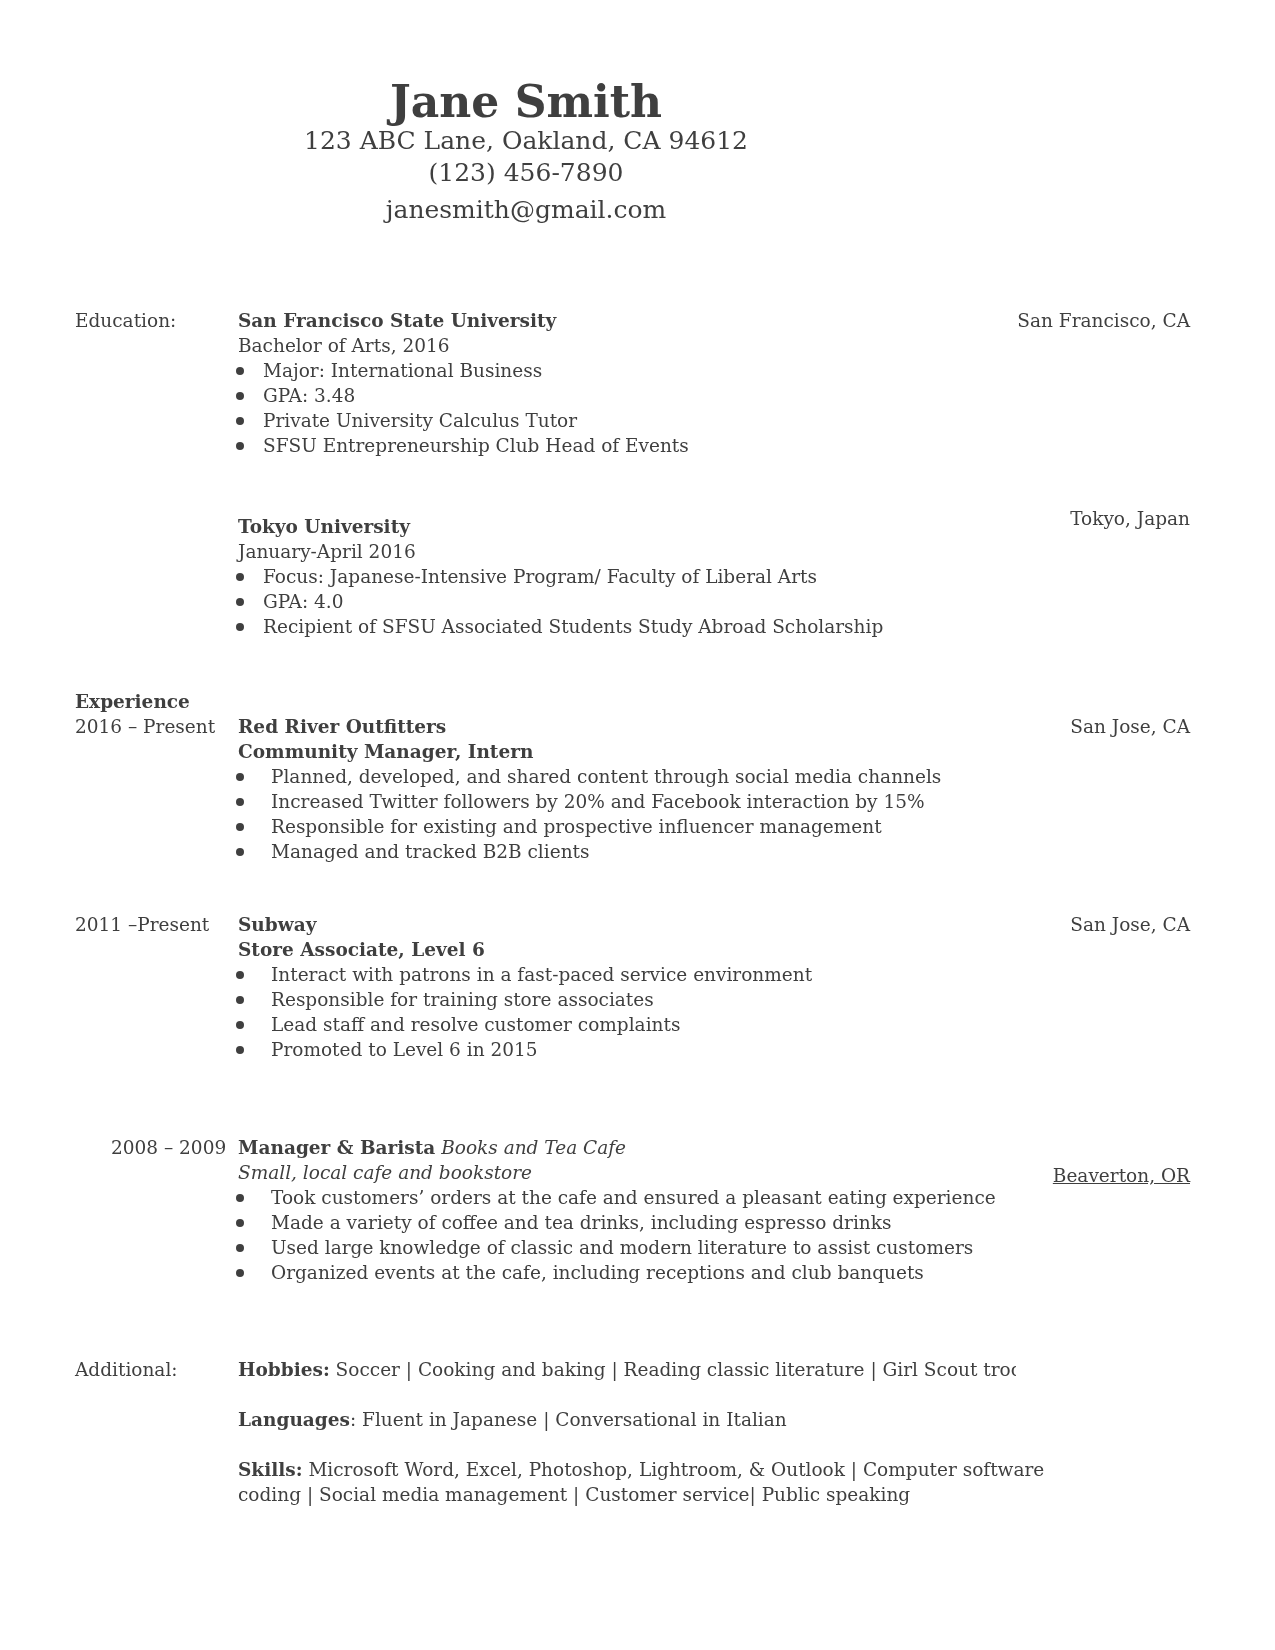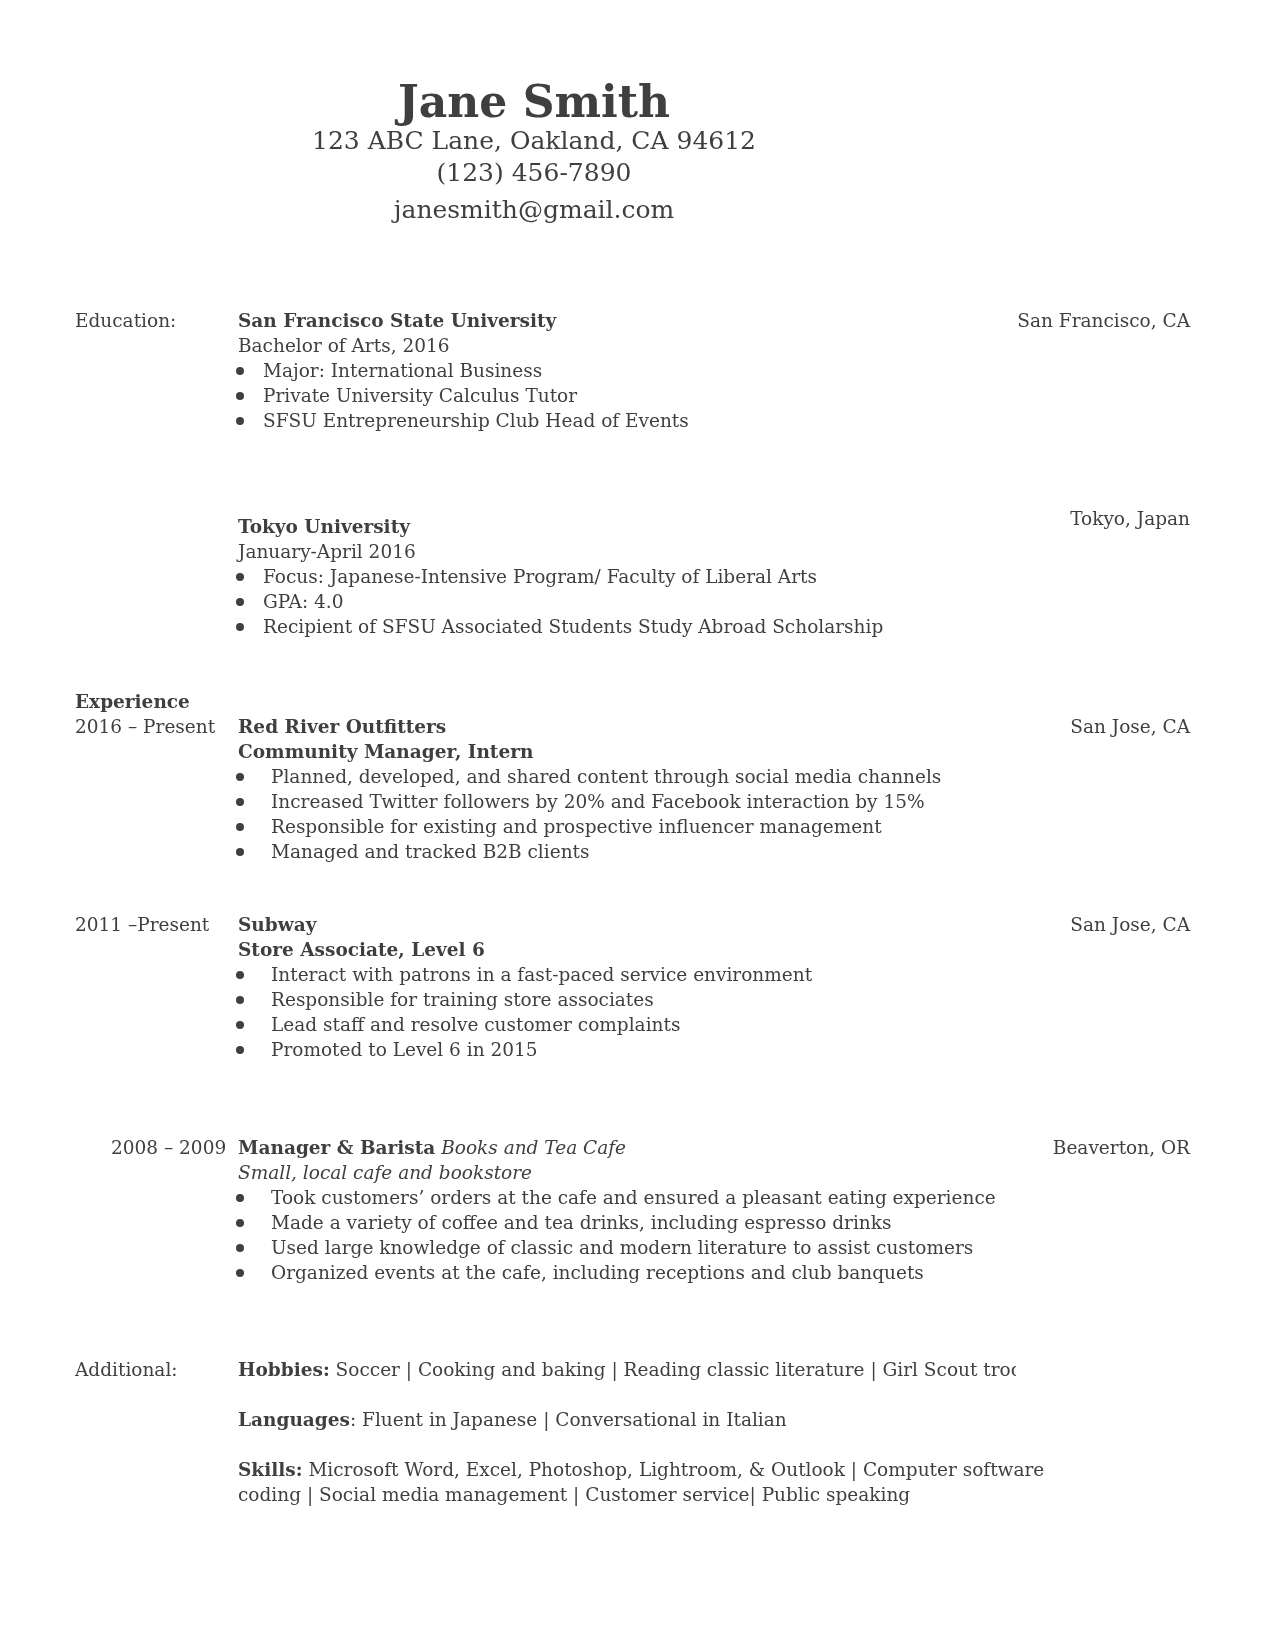--- a/index.html
+++ b/index.html
@@ -2,21 +2,21 @@
 <html><head>
 <meta charset="utf-8">
 <style>
   html, body { margin: 0; padding: 0; background: #ffffff; }
   body {
     width: 1275px; height: 1650px; position: relative; overflow: hidden;
     font-family: "DejaVu Serif", "Liberation Serif", serif;
     color: #3f3f3f;
   }
   .page { position: absolute; left: 0; top: 0; width: 1275px; height: 1650px; }
-  .header { position: absolute; left: 12px; width: 1044px; text-align: center; }
+  .header { position: absolute; left: 4px; width: 1044px; text-align: center; }
   .name { top: 76px; font-size: 44px; font-weight: bold; letter-spacing: 0px; line-height: 52px; }
   .hline { font-size: 25px; line-height: 24px; }
   .addr { top: 129px; }
   .phone { top: 161px; }
   .email { top: 198px; }
 
   .abs { position: absolute; white-space: nowrap; font-size: 18.5px; line-height: 25px; }
   .label { left: 75px; }
   .content { left: 238px; }
   .loc { right: 85px; }
@@ -43,20 +43,21 @@
   <div class="header hline phone">(123) 456-7890</div>
   <div class="header hline email">janesmith@gmail.com</div>
 
   <div class="abs label" style="top:308px;">Education:</div>
 
   <div class="abs content b" style="top:308px;">San Francisco State University</div>
   <div class="abs loc" style="top:308px;">San Francisco, CA</div>
   <div class="abs content" style="top:333px;">Bachelor of Arts, 2016</div>
   <ul class="bullets edu-bullets" style="top:358px;">
     <li><span class="dot"></span><span>Major: International Business</span></li>
+    <li><span class="dot"></span><span>GPA: 3.48</span></li>
     <li><span class="dot"></span><span>Private University Calculus Tutor</span></li>
     <li><span class="dot"></span><span>SFSU Entrepreneurship Club Head of Events</span></li>
   </ul>
 
   <div class="abs content b" style="top:514px;text-align:center;">Tokyo University</div>
   <div class="abs loc" style="top:506px;">Tokyo, Japan</div>
   <div class="abs content" style="top:539px;">January-April 2016</div>
   <ul class="bullets edu-bullets" style="top:564px;">
     <li><span class="dot"></span><span>Focus: Japanese-Intensive Program/ Faculty of Liberal Arts</span></li>
     <li><span class="dot"></span><span>GPA: 4.0</span></li>
@@ -82,21 +83,21 @@
   <div class="abs content b" style="top:937px;">Store Associate, Level 6</div>
   <ul class="bullets exp-bullets" style="top:962px;">
     <li><span class="dot"></span><span>Interact with patrons in a fast-paced service environment</span></li>
     <li><span class="dot"></span><span>Responsible for training store associates</span></li>
     <li><span class="dot"></span><span>Lead staff and resolve customer complaints</span></li>
     <li><span class="dot"></span><span>Promoted to Level 6 in 2015</span></li>
   </ul>
 
   <div class="abs label" style="top:1135px;margin-left:36px;">2008 – 2009</div>
   <div class="abs content" style="top:1135px;"><span class="b">Manager &amp; Barista</span> <span class="i">Books and Tea Cafe</span></div>
-  <div class="abs loc" style="top:1135px;">Beaverton, OR</div>
+  <div class="abs loc" style="top:1163px;text-decoration:underline;">Beaverton, OR</div>
   <div class="abs content i" style="top:1160px;">Small, local cafe and bookstore</div>
   <ul class="bullets exp-bullets" style="top:1185px;">
     <li><span class="dot"></span><span>Took customers’ orders at the cafe and ensured a pleasant eating experience</span></li>
     <li><span class="dot"></span><span>Made a variety of coffee and tea drinks, including espresso drinks</span></li>
     <li><span class="dot"></span><span>Used large knowledge of classic and modern literature to assist customers</span></li>
     <li><span class="dot"></span><span>Organized events at the cafe, including receptions and club banquets</span></li>
   </ul>
 
   <div class="abs label" style="top:1357px;">Additional:</div>
   <div class="abs content clip" style="top:1357px; width:778px;"><span class="b">Hobbies:</span><span> Soccer | Cooking and baking | Reading classic literature  | Girl Scout troop leader</span></div>

